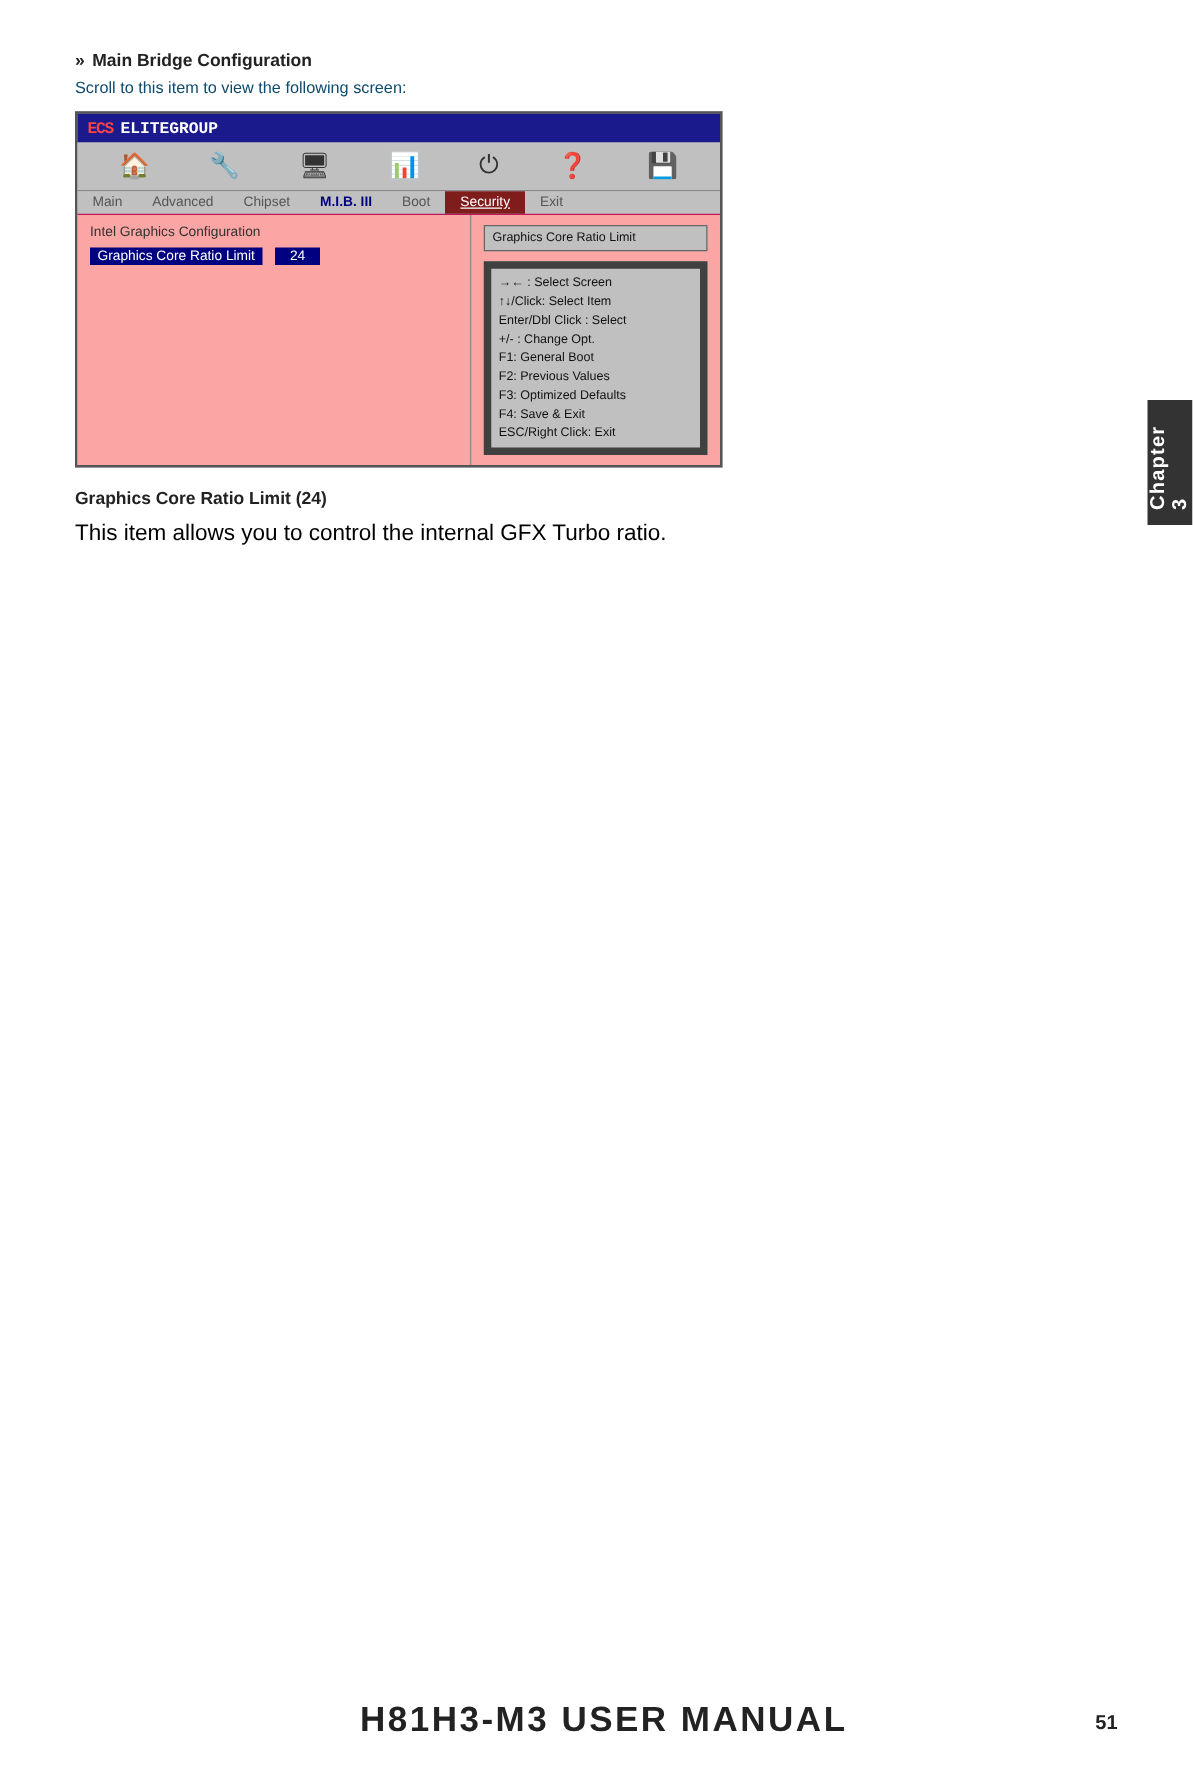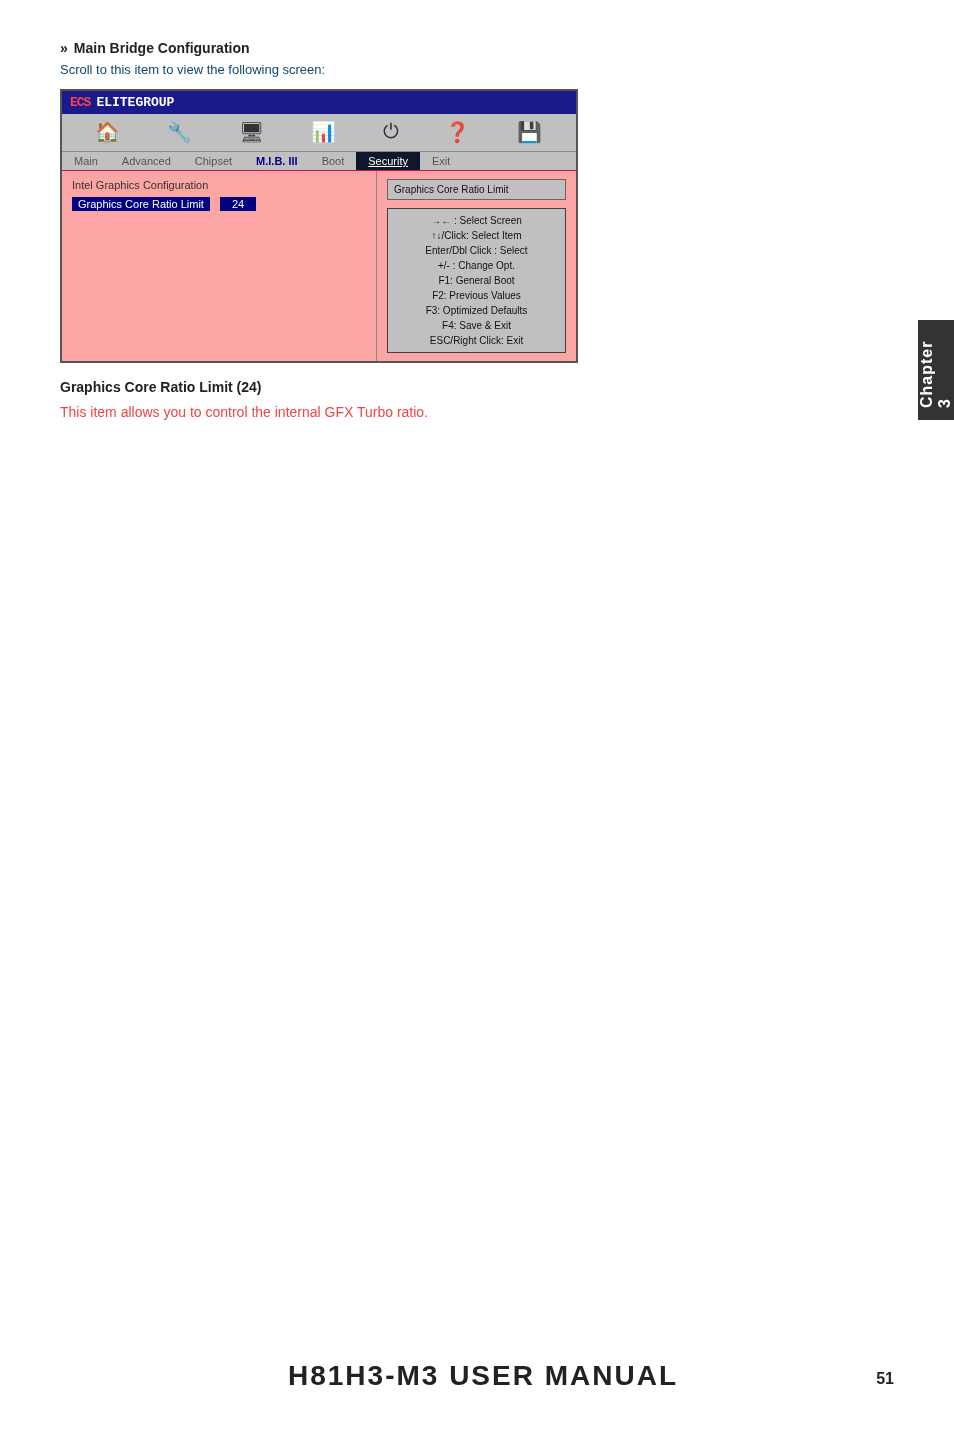--- a/index.html
+++ b/index.html
@@ -88,21 +88,21 @@
       cursor: pointer;
       font-family: Arial, sans-serif;
     }
 
     .bios-nav-item.active {
       color: #000080;
       font-weight: bold;
     }
 
     .bios-nav-item.highlight {
-      background: #0f172a;
+      background: #7f1d1d;
       color: white;
       text-decoration: underline;
     }
 
     .bios-body {
       display: flex;
       background: #fca5a5;
     }
 
     .bios-left {
@@ -151,45 +151,44 @@
       border: 1px solid #666;
       padding: 4px 6px;
       background: #c0c0c0;
       font-size: 10px;
       font-family: Arial, sans-serif;
       color: #111;
       margin-bottom: 8px;
     }
 
     .bios-keys-box {
-      border: 1px solid #404040;
-      padding: 4px 17px;
+      border: 6px solid #404040;
+      padding: 4px 6px;
       background: #c0c0c0;
       font-size: 10px;
       font-family: Arial, sans-serif;
       color: #111;
       line-height: 1.5;
-      text-align: center;
     }
 
     .bios-keys-box .key-line {
       display: block;
     }
 
     
     .item-title {
       font-size: 14px;
       font-weight: bold;
       margin-top: 16px;
       margin-bottom: 6px;
     }
 
     .item-description {
-      font-size: 14px;
-      color: #ef4444;
+      font-size: 18px;
+      color: #000000;
       line-height: 1.6;
     }
 
     
     .chapter-sidebar {
       position: absolute;
       right: 0;
       top: 320px;
       width: 36px;
       background: #333;

